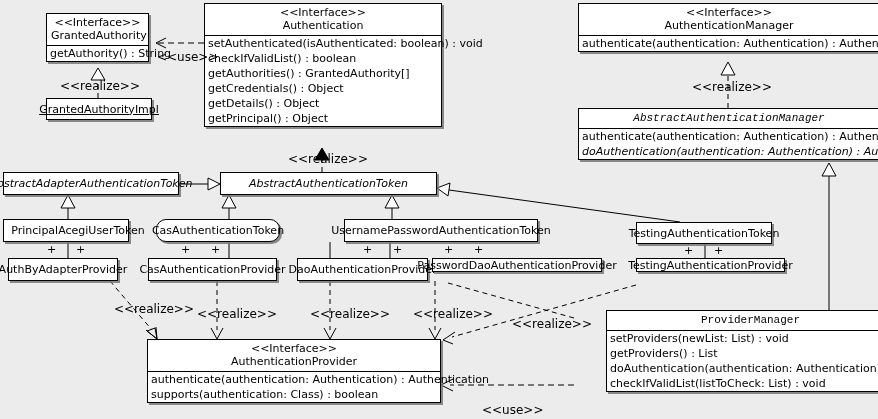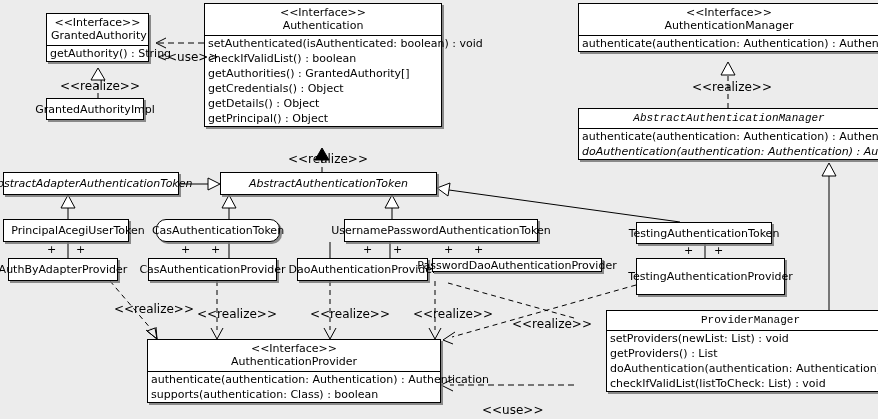--- a/index.html
+++ b/index.html
@@ -135,21 +135,21 @@
   <div class="uml" style="left:46px;top:13px;width:103px;">
     <div class="hdr">
       <span class="stereo">&lt;&lt;Interface&gt;&gt;</span>
       <span class="nm">GrantedAuthority</span>
     </div>
     <div class="divider ops">
       <div class="op">getAuthority() : String</div>
     </div>
   </div>
 
-  <div class="uml simple" style="left:46px;top:98px;width:98px;height:22px;">
+  <div class="uml simple" style="left:46px;top:98px;width:106px;height:22px;text-decoration:underline;">
     <span>GrantedAuthorityImpl</span>
   </div>
 
   <div class="uml" style="left:204px;top:3px;width:238px;">
     <div class="hdr">
       <span class="stereo">&lt;&lt;Interface&gt;&gt;</span>
       <span class="nm">Authentication</span>
     </div>
     <div class="divider ops">
       <div class="op">setAuthenticated(isAuthenticated: boolean) : void</div>
@@ -207,21 +207,21 @@
   </div>
   <div class="uml simple" style="left:148px;top:258px;width:129px;height:23px;">
     <span>CasAuthenticationProvider</span>
   </div>
   <div class="uml simple" style="left:297px;top:258px;width:131px;height:23px;">
     <span>DaoAuthenticationProvider</span>
   </div>
   <div class="uml simple" style="left:432px;top:258px;width:170px;height:14px;">
     <span>PasswordDaoAuthenticationProvider</span>
   </div>
-  <div class="uml simple" style="left:636px;top:258px;width:149px;height:37px;">
+  <div class="uml simple" style="left:636px;top:258px;width:149px;height:14px;">
     <span>TestingAuthenticationProvider</span>
   </div>
 
   <div class="uml" style="left:147px;top:339px;width:294px;">
     <div class="hdr">
       <span class="stereo">&lt;&lt;Interface&gt;&gt;</span>
       <span class="nm">AuthenticationProvider</span>
     </div>
     <div class="divider ops">
       <div class="op">authenticate(authentication: Authentication) : Authentication</div>

